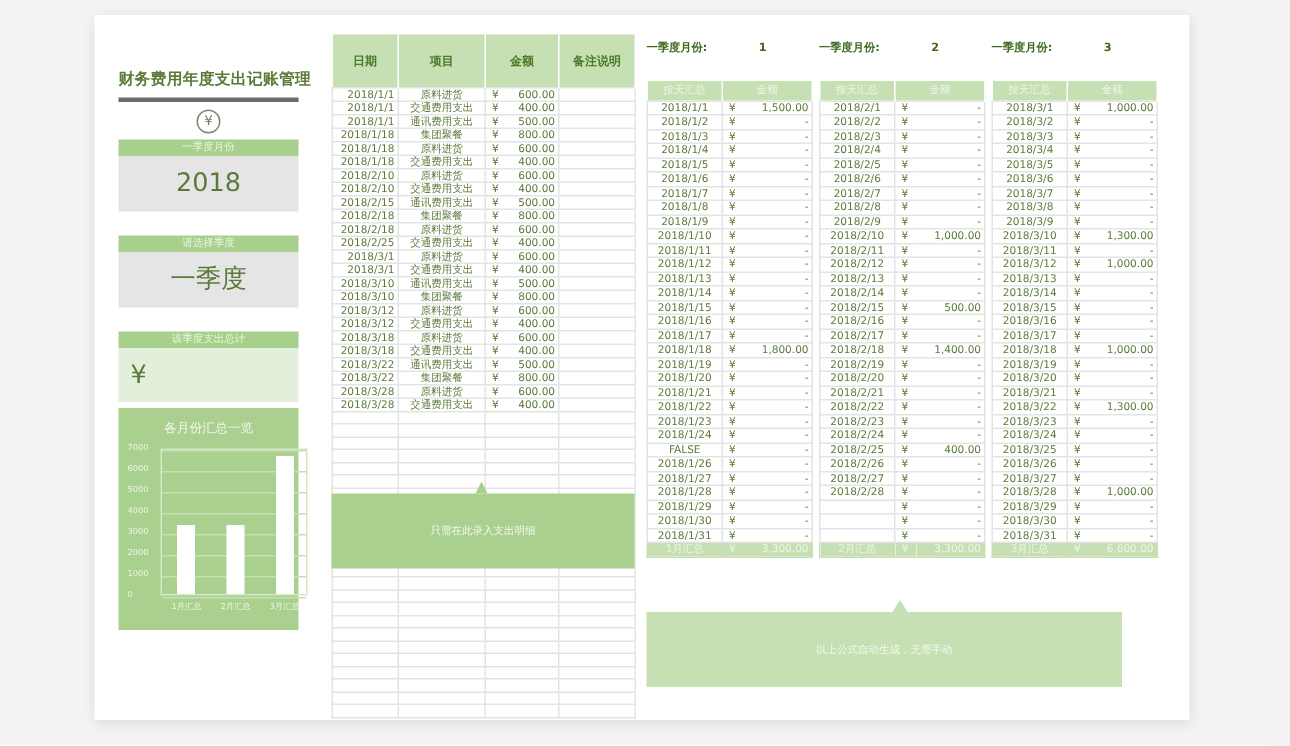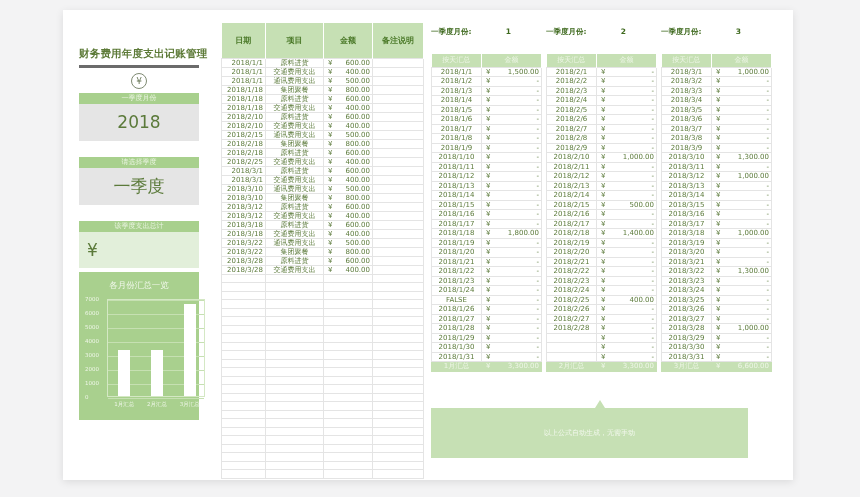--- a/index.html
+++ b/index.html
@@ -497,20 +497,21 @@
           <tr>
             <td class="d"></td>
             <td class="i"></td>
             <td class="y"></td>
             <td class="a"></td>
             <td class="n"></td>
           </tr>
         </tbody>
     </table>
   </div>
+  <div class="callout1">只需在此录入支出明细</div>
 
   <div class="month" style="left:368px;" id="m0">
     <div class="month-head">
       <span>一季度月份:</span>
       <span class="mv">1</span>
     </div>
     <table>
       <colgroup>
           <col style="width:50px">
           <col style="width:14px">

